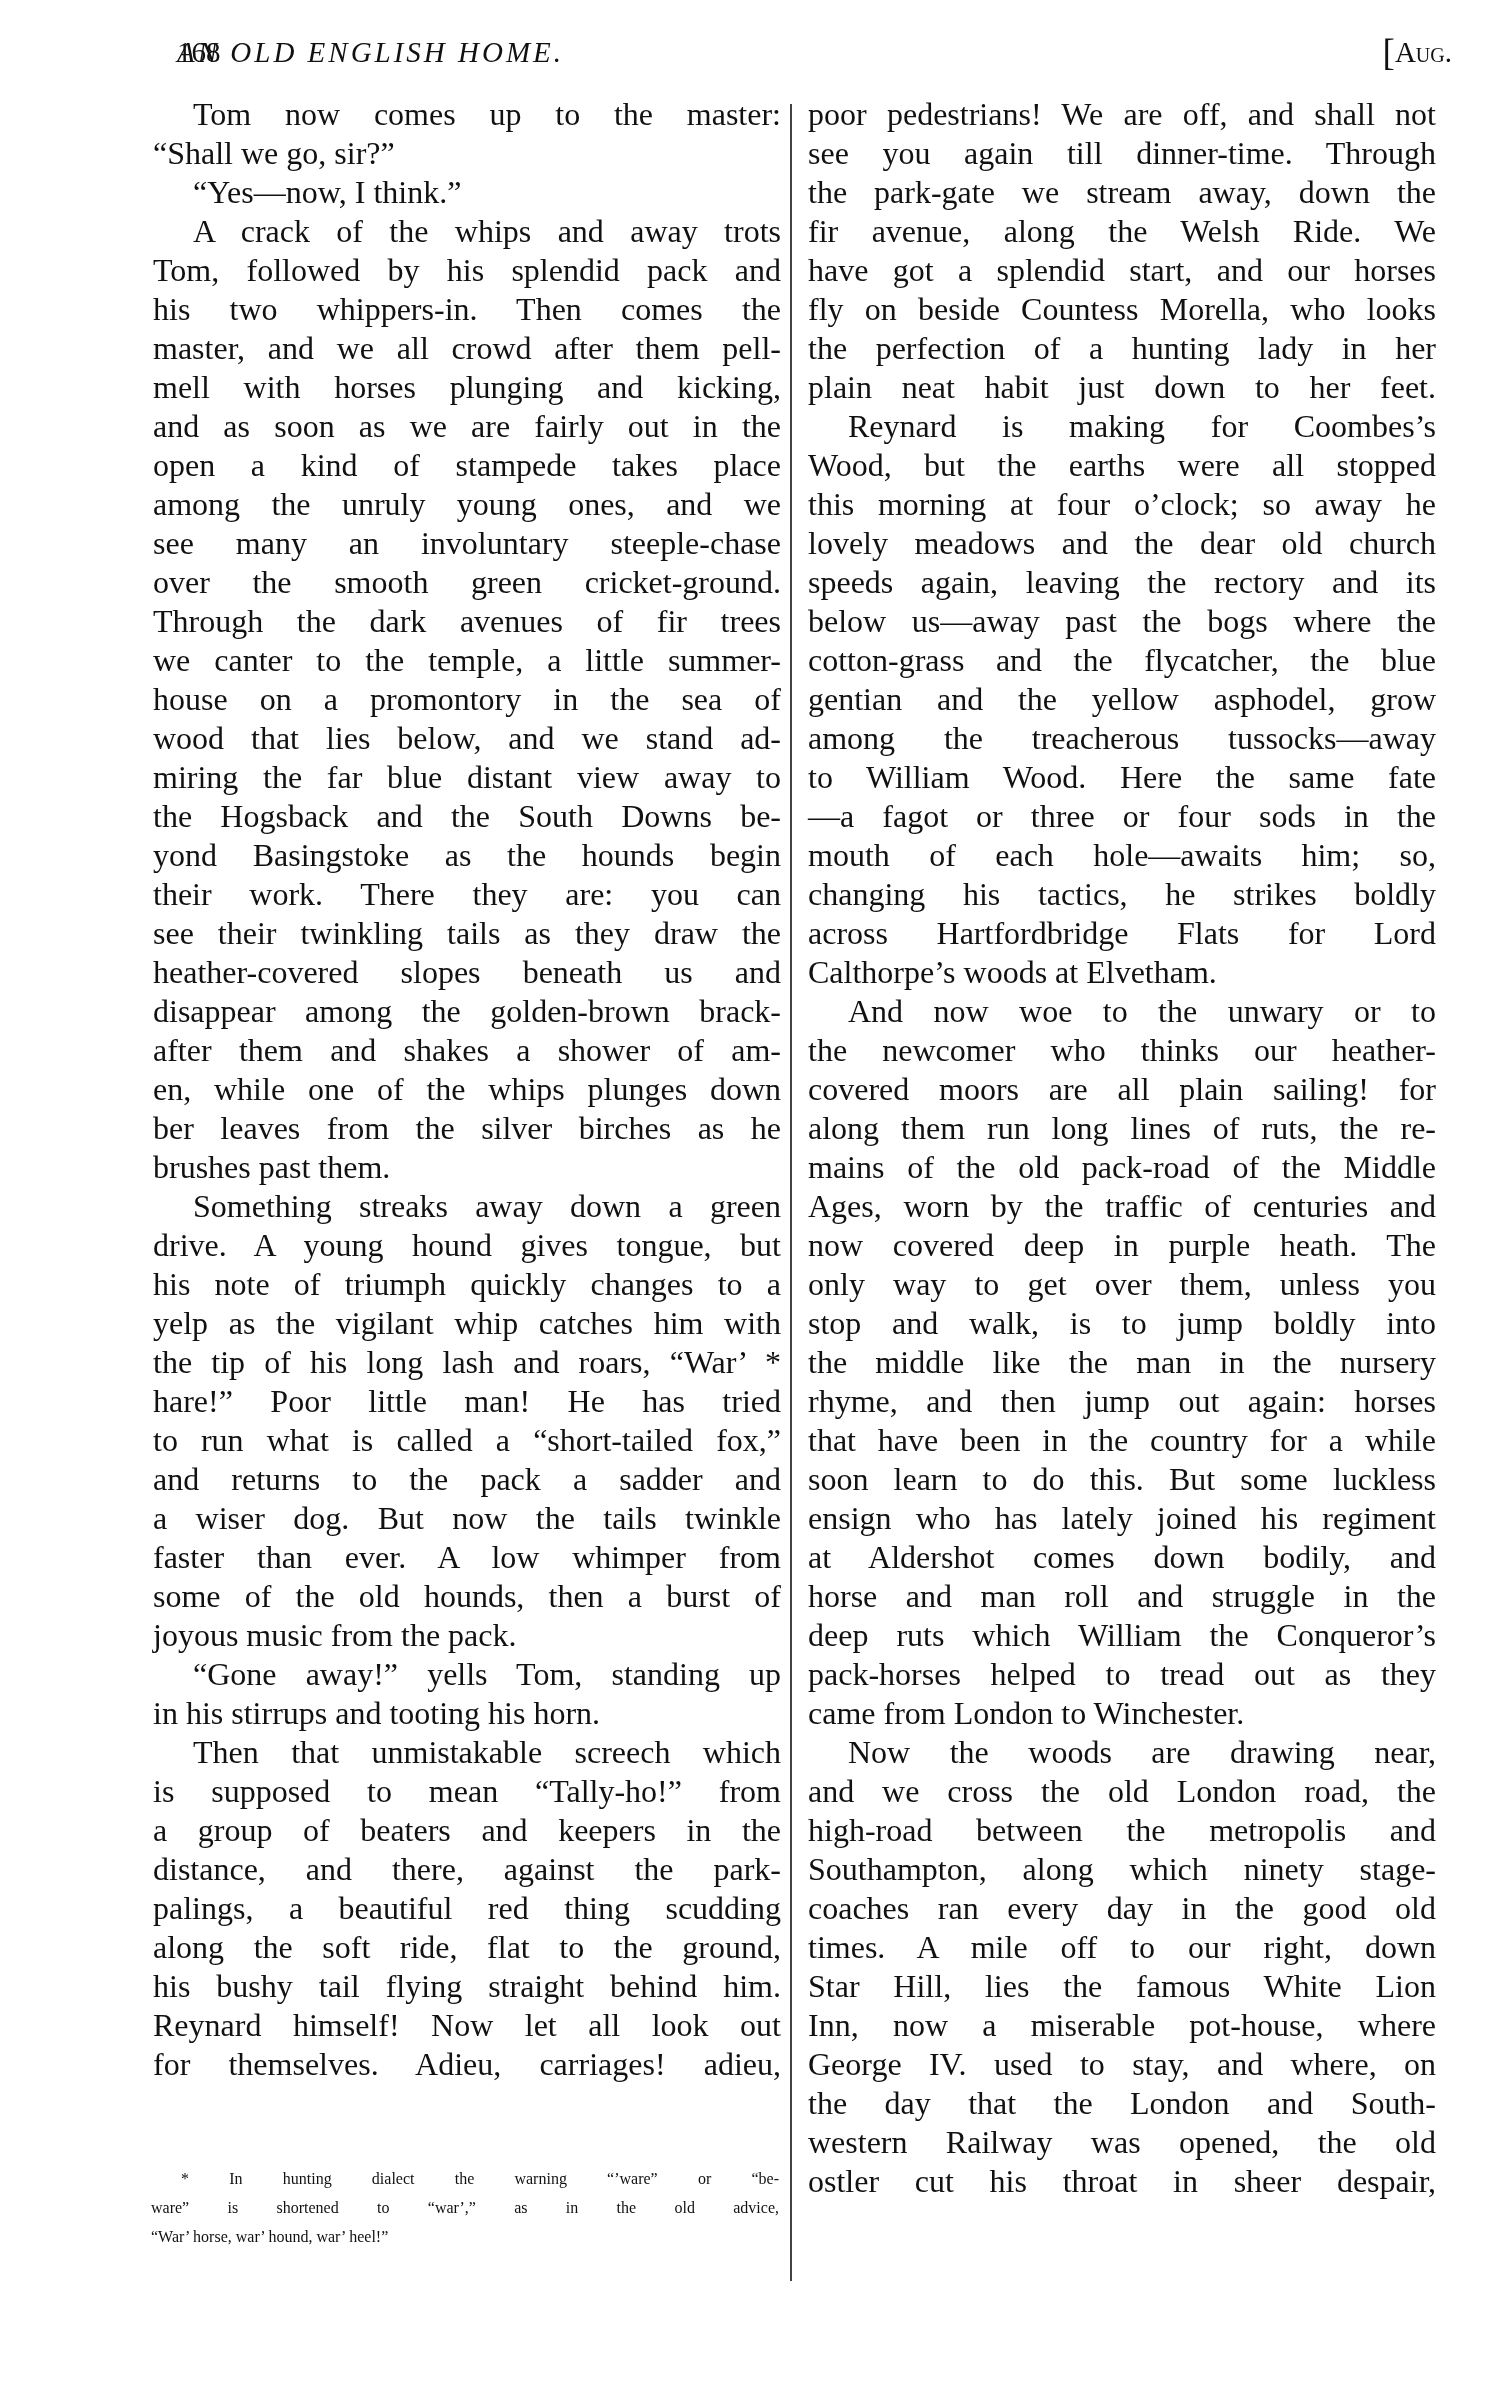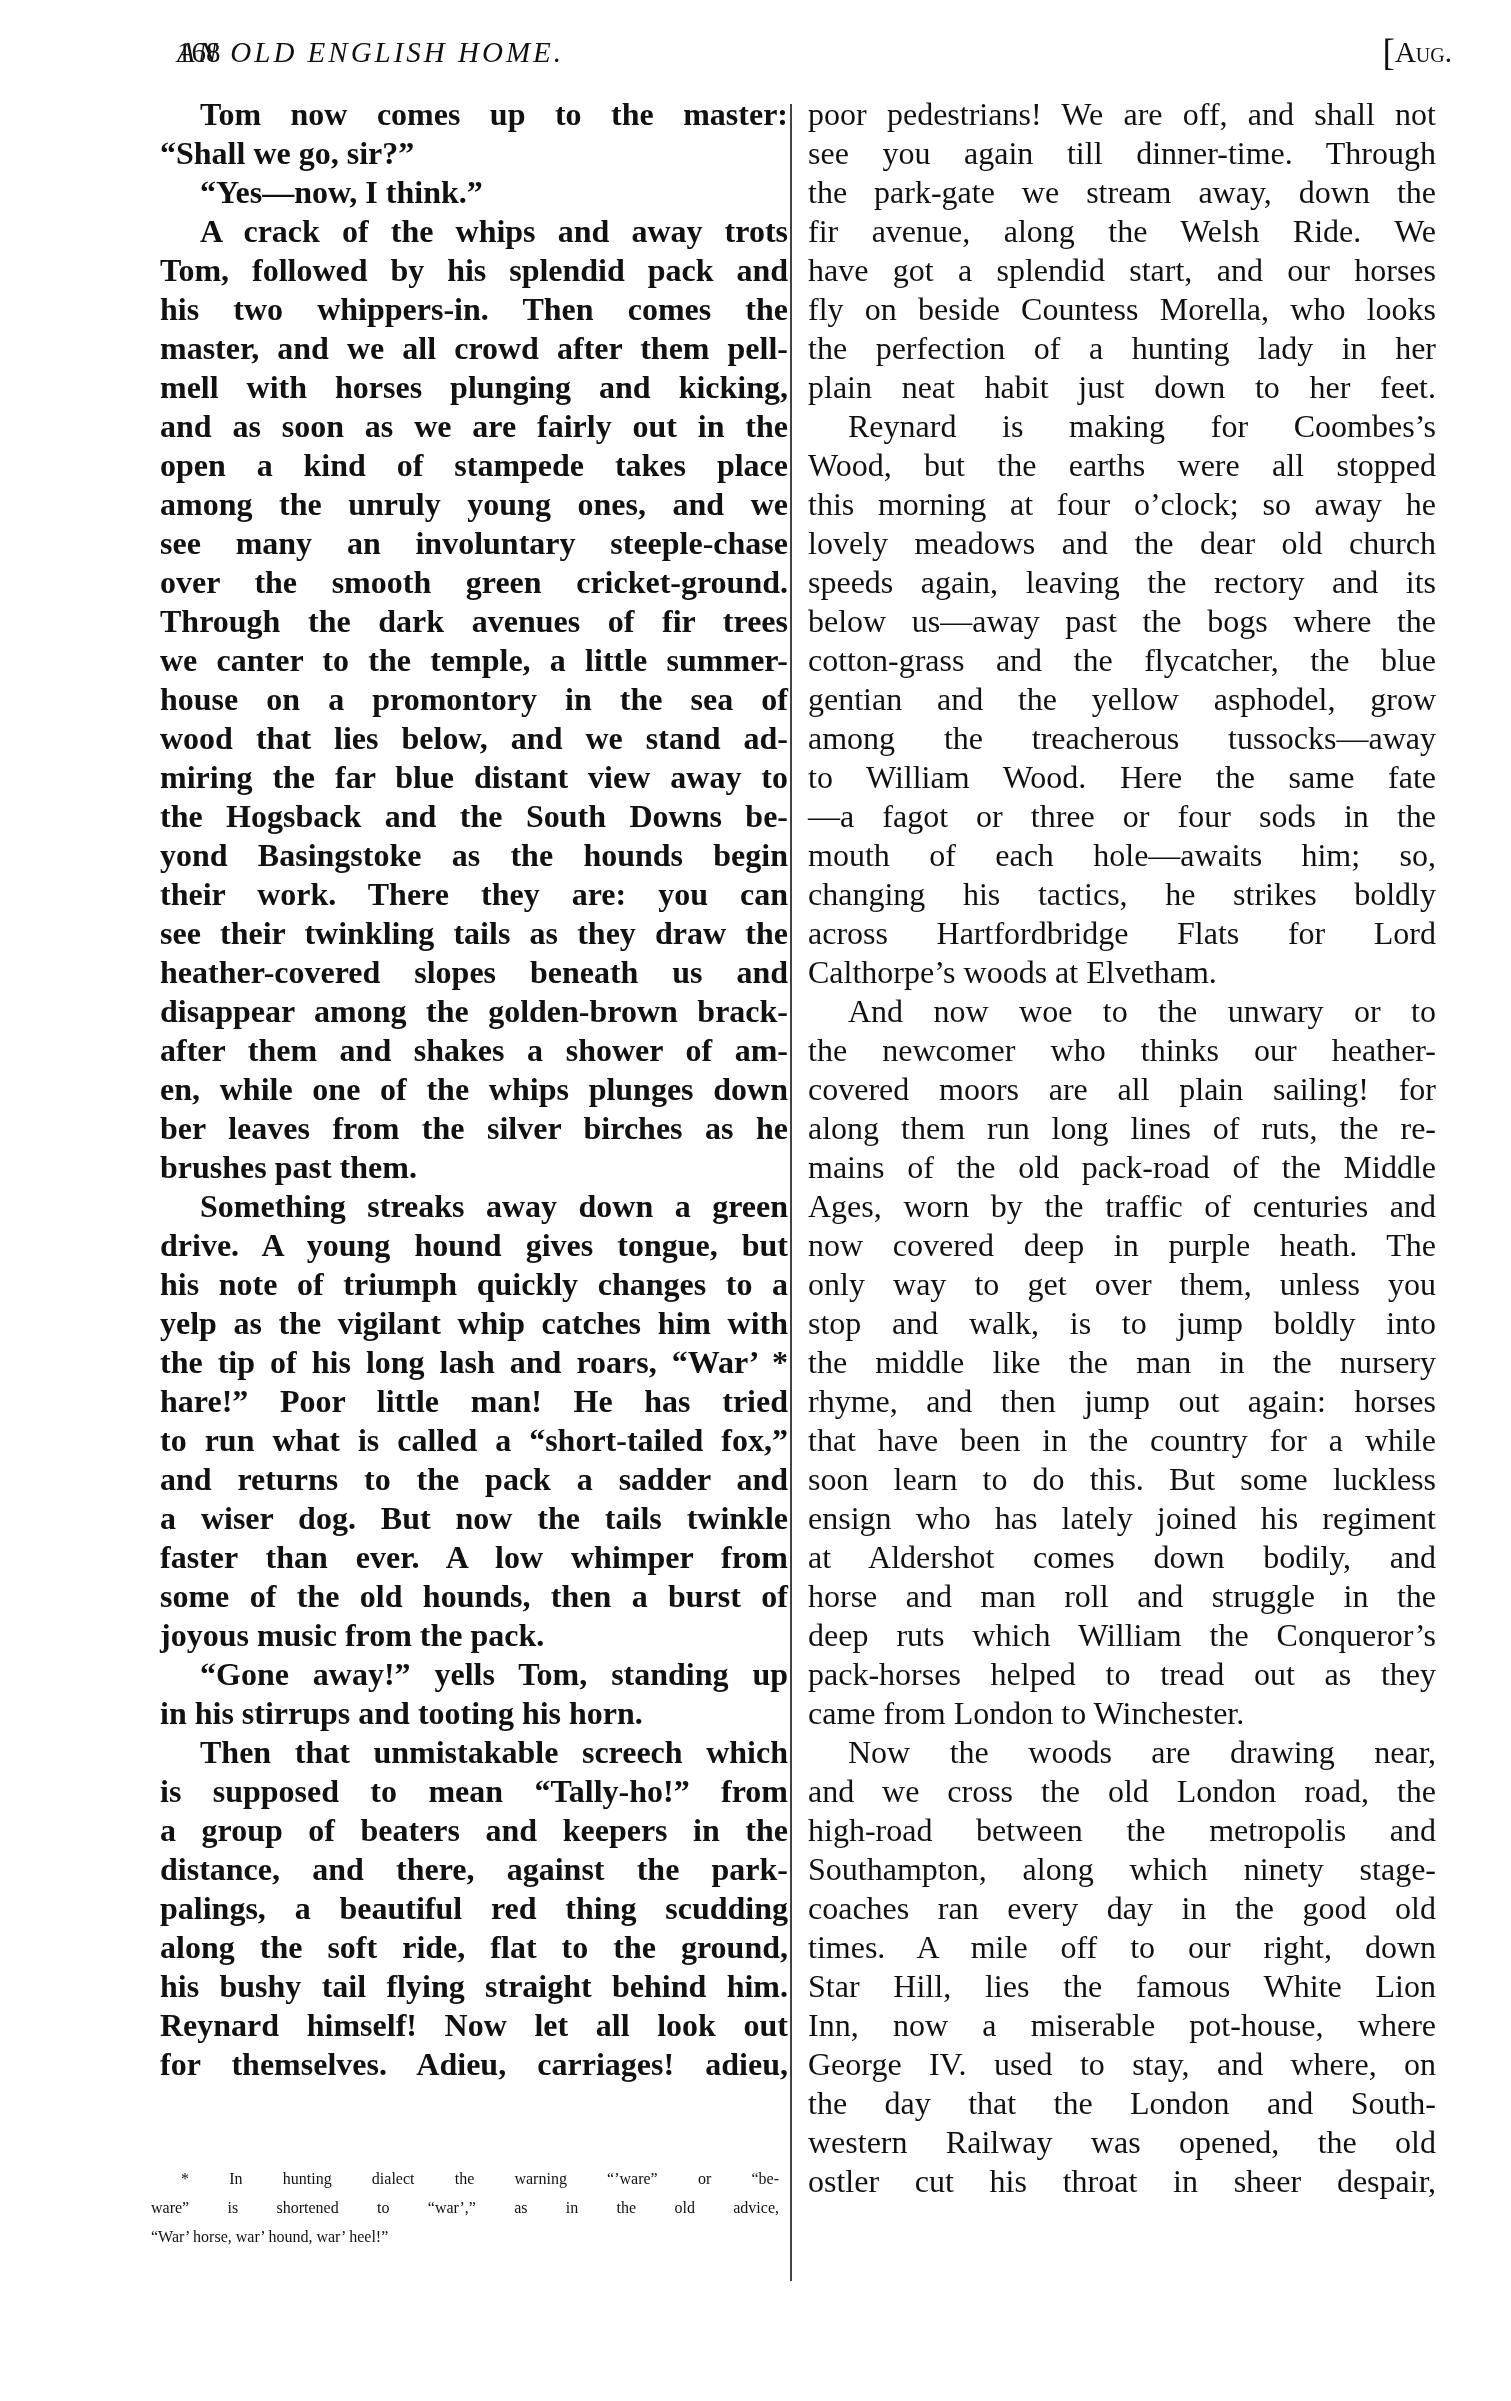--- a/index.html
+++ b/index.html
@@ -50,21 +50,21 @@
     }
     .column {
       position: absolute;
       top: 95px;
       width: 628px;
       font-size: 32px;
       line-height: 39px;
       text-align: justify;
       hyphens: none;
     }
-    .col-left { left: 160px; font-weight: bold; }
+    .col-left { left: 153px; }
     .col-right { left: 808px; }
     .line {
       display: block;
       text-align: justify;
       text-align-last: justify;
       white-space: nowrap;
       height: 39px;
       overflow: visible;
     }
     .line.last {

